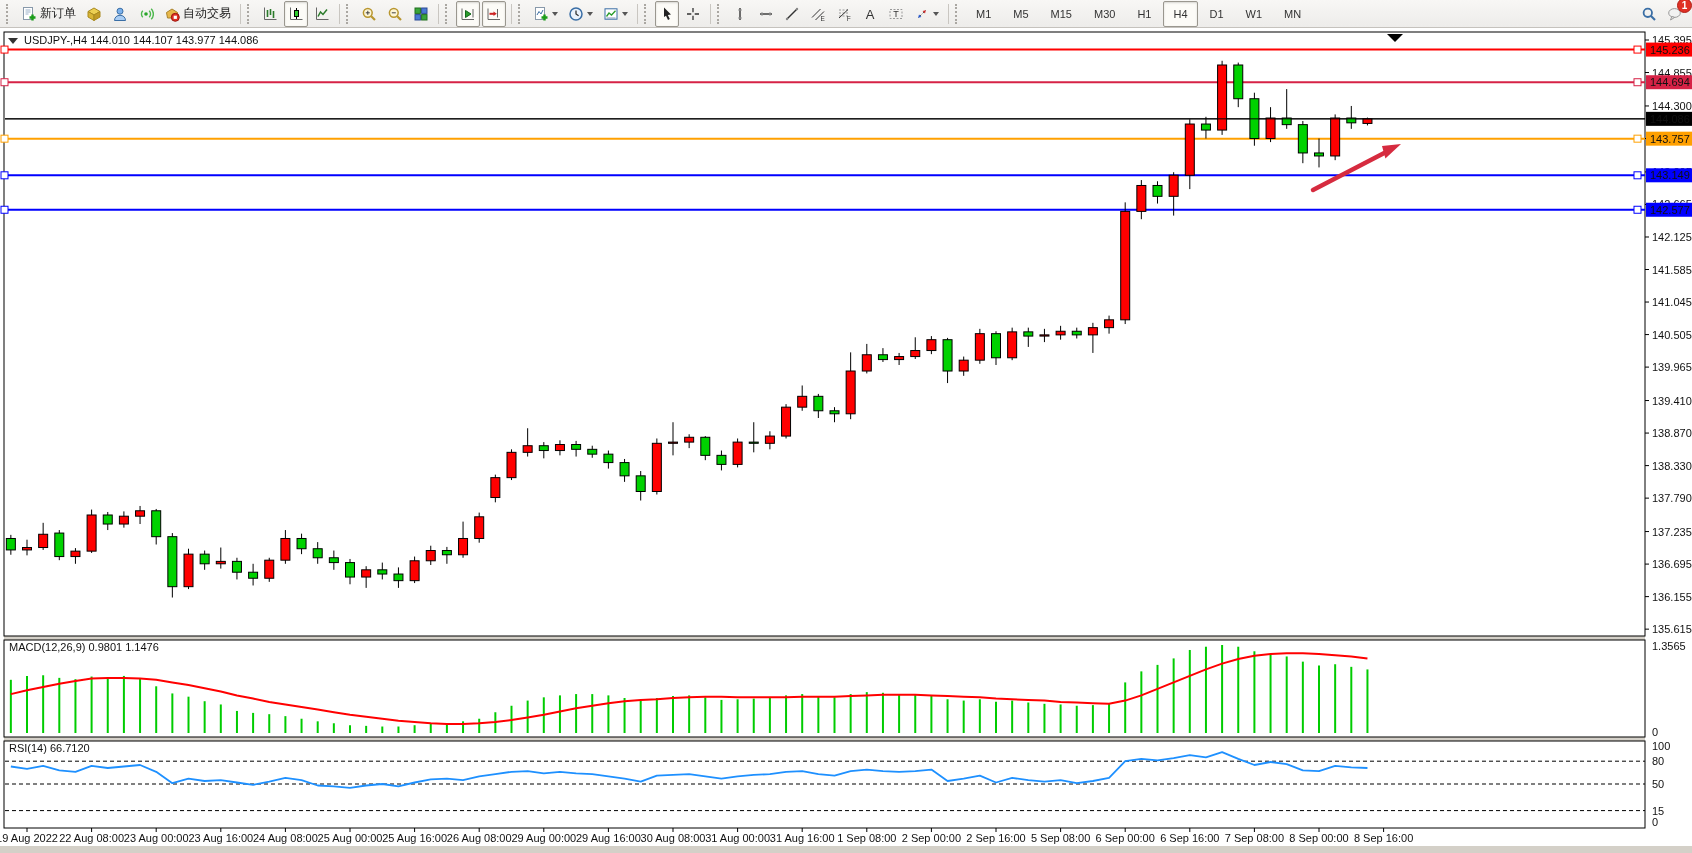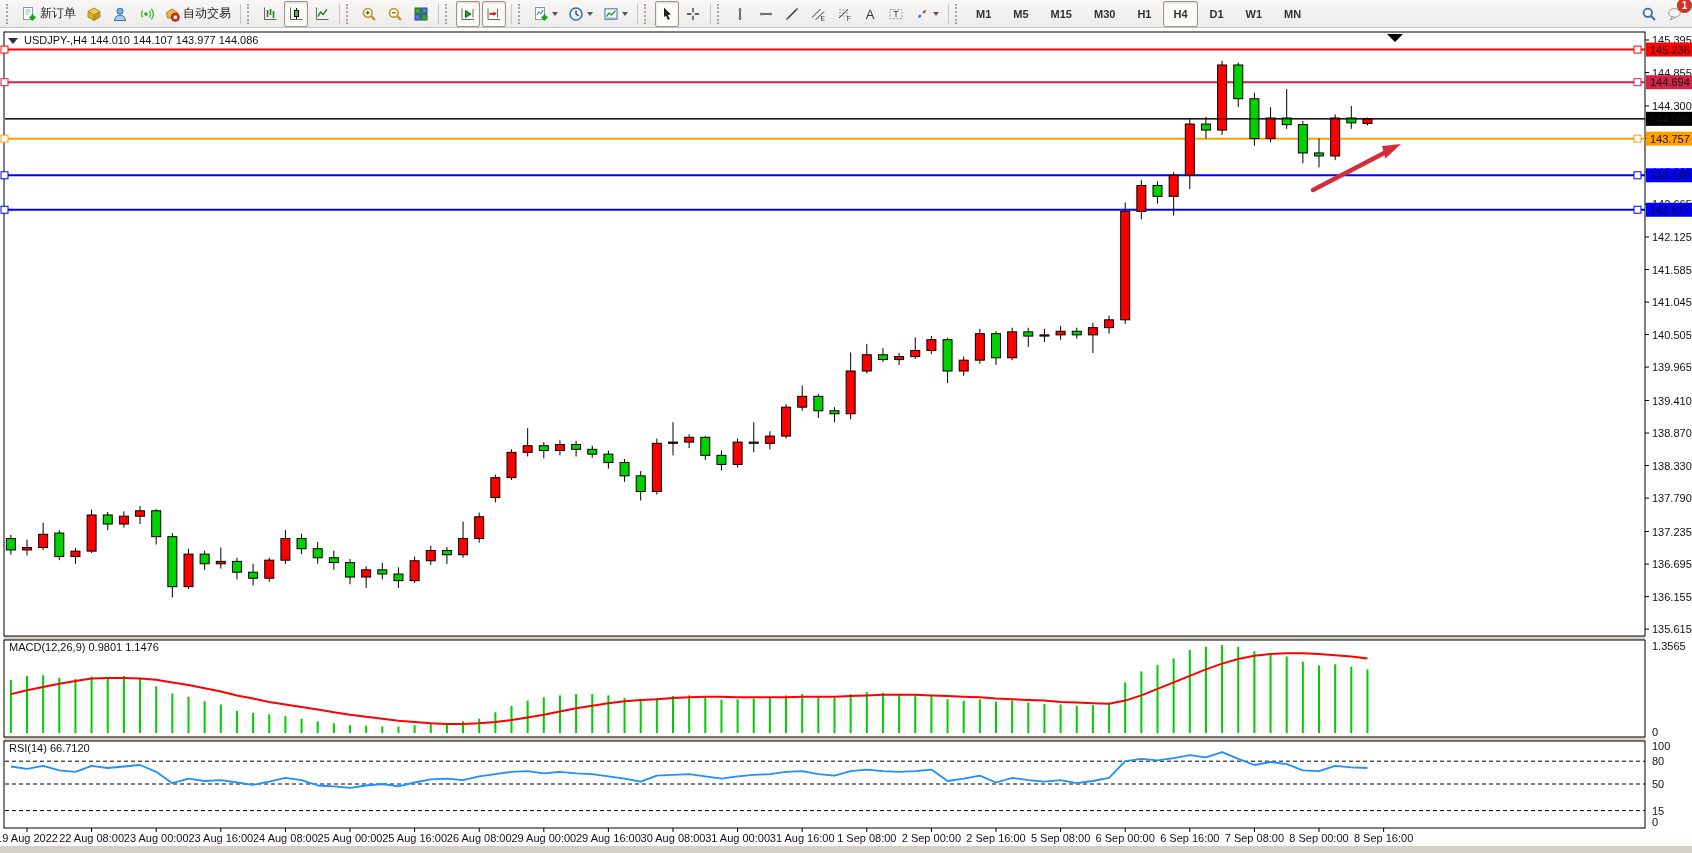--- a/index.html
+++ b/index.html
@@ -8,21 +8,21 @@
   
   #toolbar{position:absolute;left:0;top:0;width:1692px;height:28px;background:linear-gradient(#f8f7f5,#edecea);
     border-bottom:1px solid #c5c2bd;display:flex;align-items:center;box-sizing:border-box;padding:0 4px;z-index:5;}
   .tb-grip{width:3px;height:20px;border-left:2px dotted #aaa7a2;margin:0 5px 0 2px;}
   .tb-sep{width:1px;height:20px;background:#c9c6c1;margin:0 4px;}
   .tb-btn{display:flex;align-items:center;height:22px;padding:1px 3px;margin:0 1px;border:1px solid transparent;
     border-radius:2px;cursor:default;}
   .tb-btn.sel{border:1px solid #9a978f;background:#fcfbf7;box-shadow:inset 0 1px 2px rgba(0,0,0,.15);}
   .tb-btn svg{display:block;}
   .tb-label{font-size:12px;color:#222;margin-left:3px;white-space:nowrap;}
-  .tb-period{font-size:11px;color:#333;padding:2px 6px;font-weight:bold;}
+  .tb-period{font-size:11px;color:#333;padding:2px 6px;}
   .caret{width:0;height:0;border-left:3px solid transparent;border-right:3px solid transparent;
     border-top:4px solid #555;margin-left:3px;}
   .tb-right{margin-left:auto;display:flex;align-items:center;}
   .badge-wrap{position:relative;}
   .badge{position:absolute;top:-4px;right:-6px;background:#e03024;color:#fff;font-size:10px;font-weight:bold;
     border-radius:8px;min-width:13px;height:13px;line-height:13px;text-align:center;border:1px solid #b02018;}
   
   #chartsvg{position:absolute;left:0;top:28px;}
   text{font-family:"Liberation Sans",sans-serif;}
   .axis-text{font-size:11px;fill:#111;}

